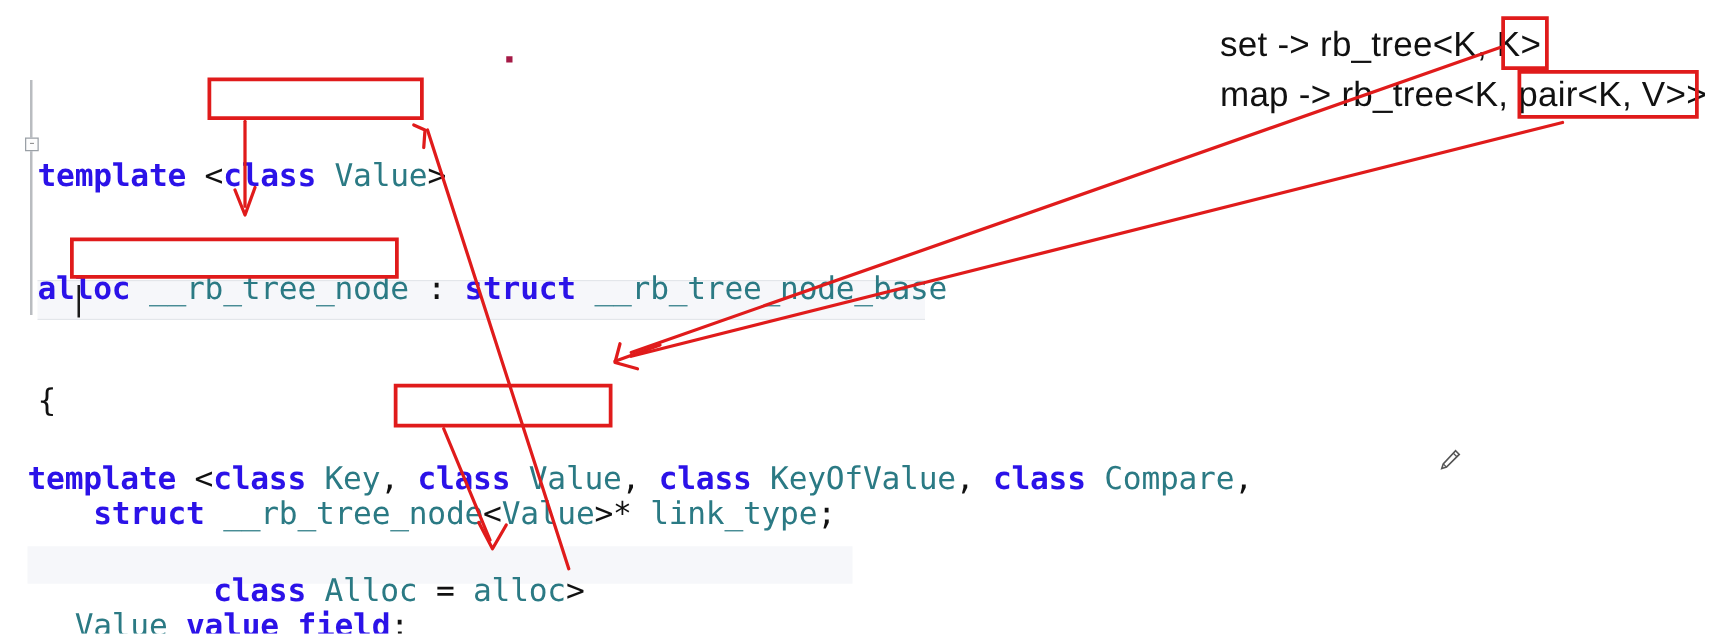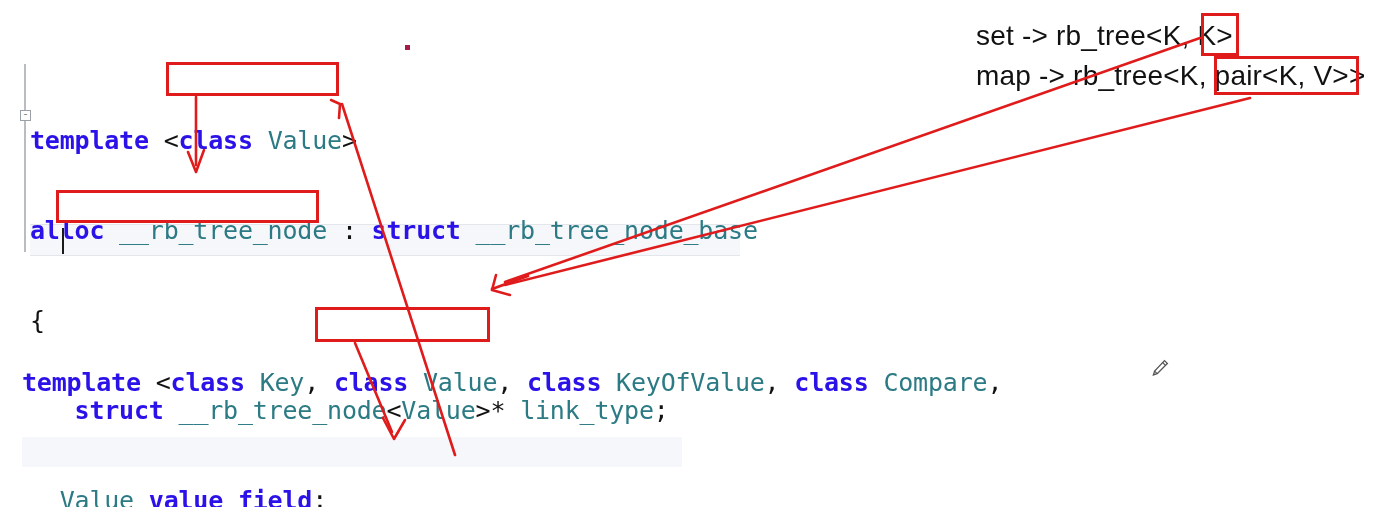--- a/index.html
+++ b/index.html
@@ -111,20 +111,21 @@
     <div class="code-line"><span class="pun">   </span><span class="kw">struct </span><span class="typ">__rb_tree_node</span><span class="pun">&lt;</span><span class="typ">Value</span><span class="pun">&gt;* </span><span class="typ">link_type</span><span class="pun">;</span></div>
     <div class="code-line"><span class="pun">  </span><span class="typ">Value </span><span class="id">value_field</span><span class="pun">;</span></div>
     
   </div>
   <div class="caret" style="left:62px; top:228px; height:26px;"></div>
 
   <div class="cur-line-hl" style="left:22px; top:437px; width:660px; height:30px;"></div>
 
   <div class="code-block" style="left:22px; top:308px;">
     <div class="code-line"><span class="kw">template </span><span class="pun">&lt;</span><span class="kw">class </span><span class="typ">Key</span><span class="pun">, </span><span class="kw">class </span><span class="typ">Value</span><span class="pun">, </span><span class="kw">class </span><span class="typ">KeyOfValue</span><span class="pun">, </span><span class="kw">class </span><span class="typ">Compare</span><span class="pun">,</span></div>
+    <div class="code-line"><span class="pun">          </span><span class="kw">class </span><span class="typ">Alloc </span><span class="pun">= </span><span class="typ">alloc</span><span class="pun">&gt;</span></div>
     
     
     
     
   </div>
 
   <div class="ann-text" style="left:976px; top:20px;">set -&gt; rb_tree&lt;K, K&gt;</div>
   <div class="ann-text" style="left:976px; top:60px;">map -&gt; rb_tree&lt;K, pair&lt;K, V&gt;&gt;</div>
 
   <div class="red-box" style="left:166px; top:62px; width:173px; height:34px;"></div>

